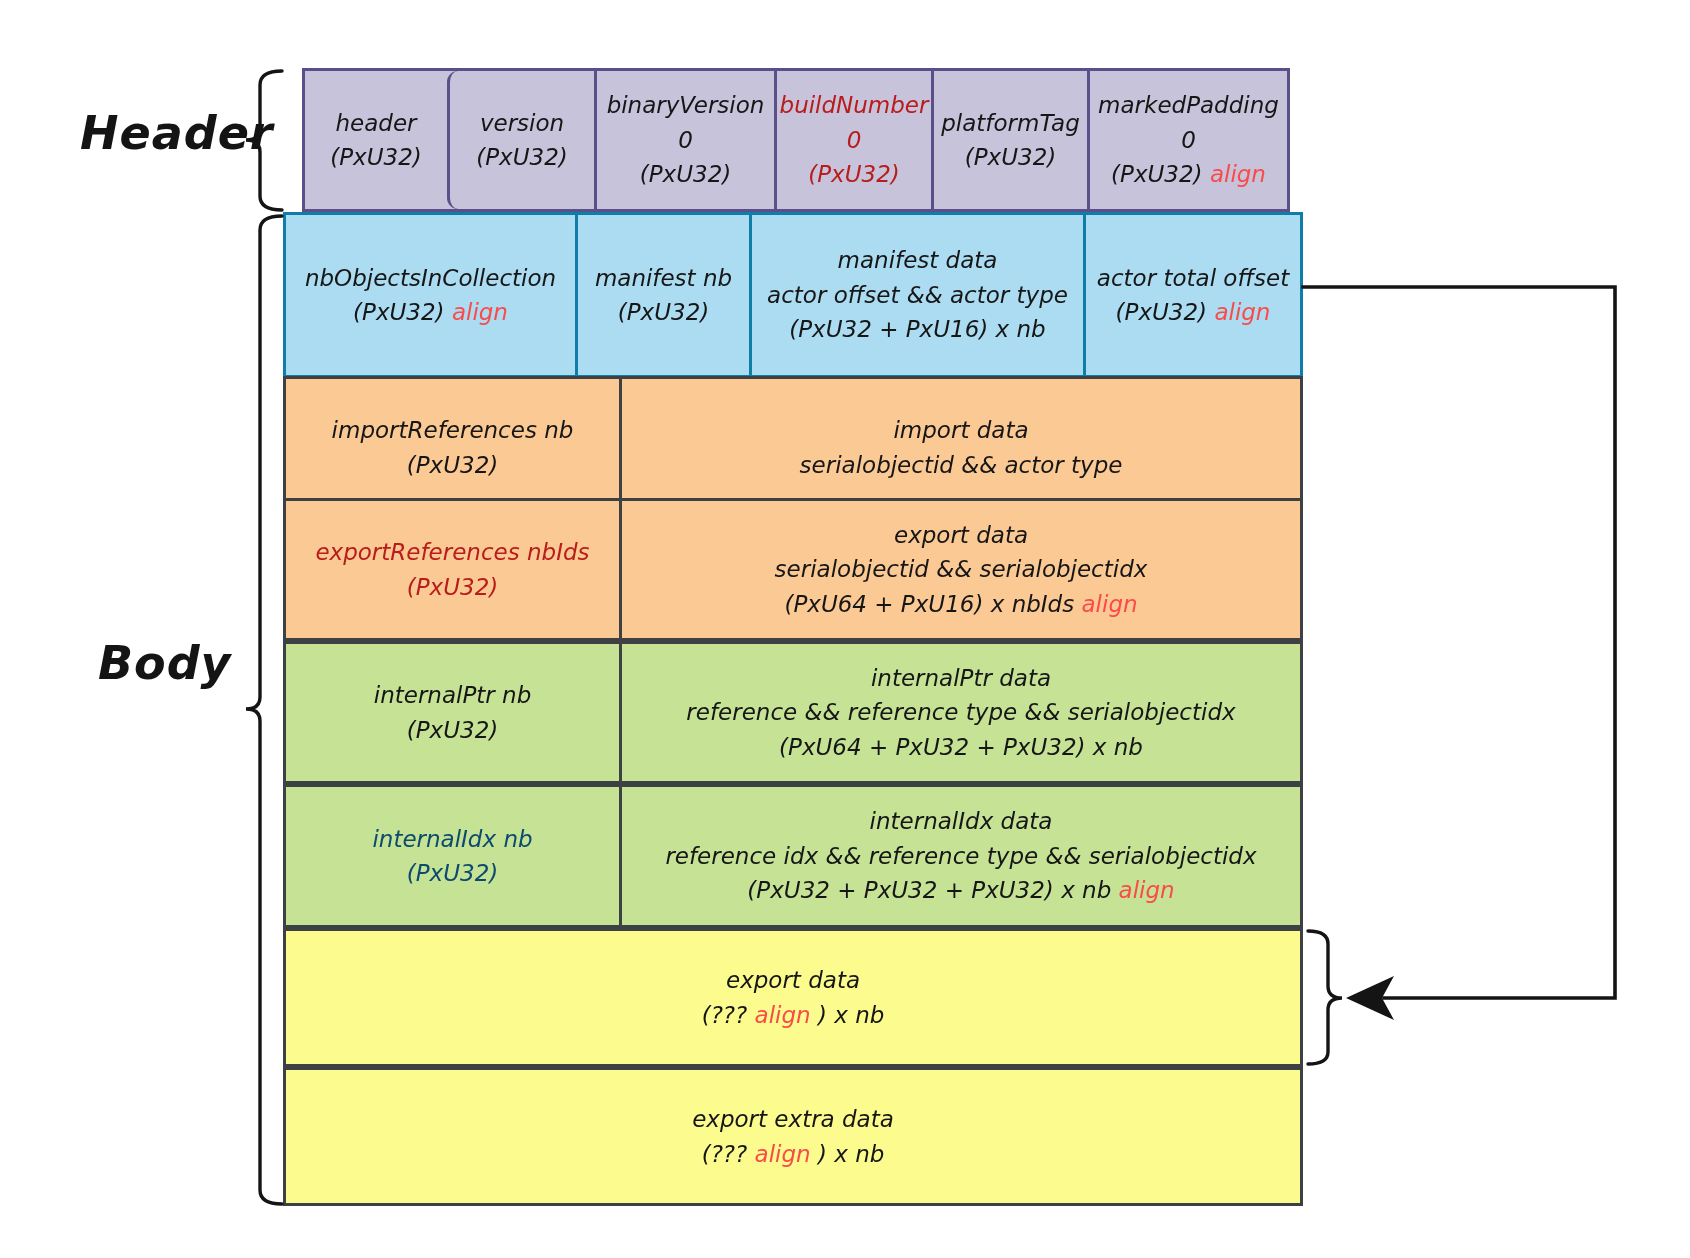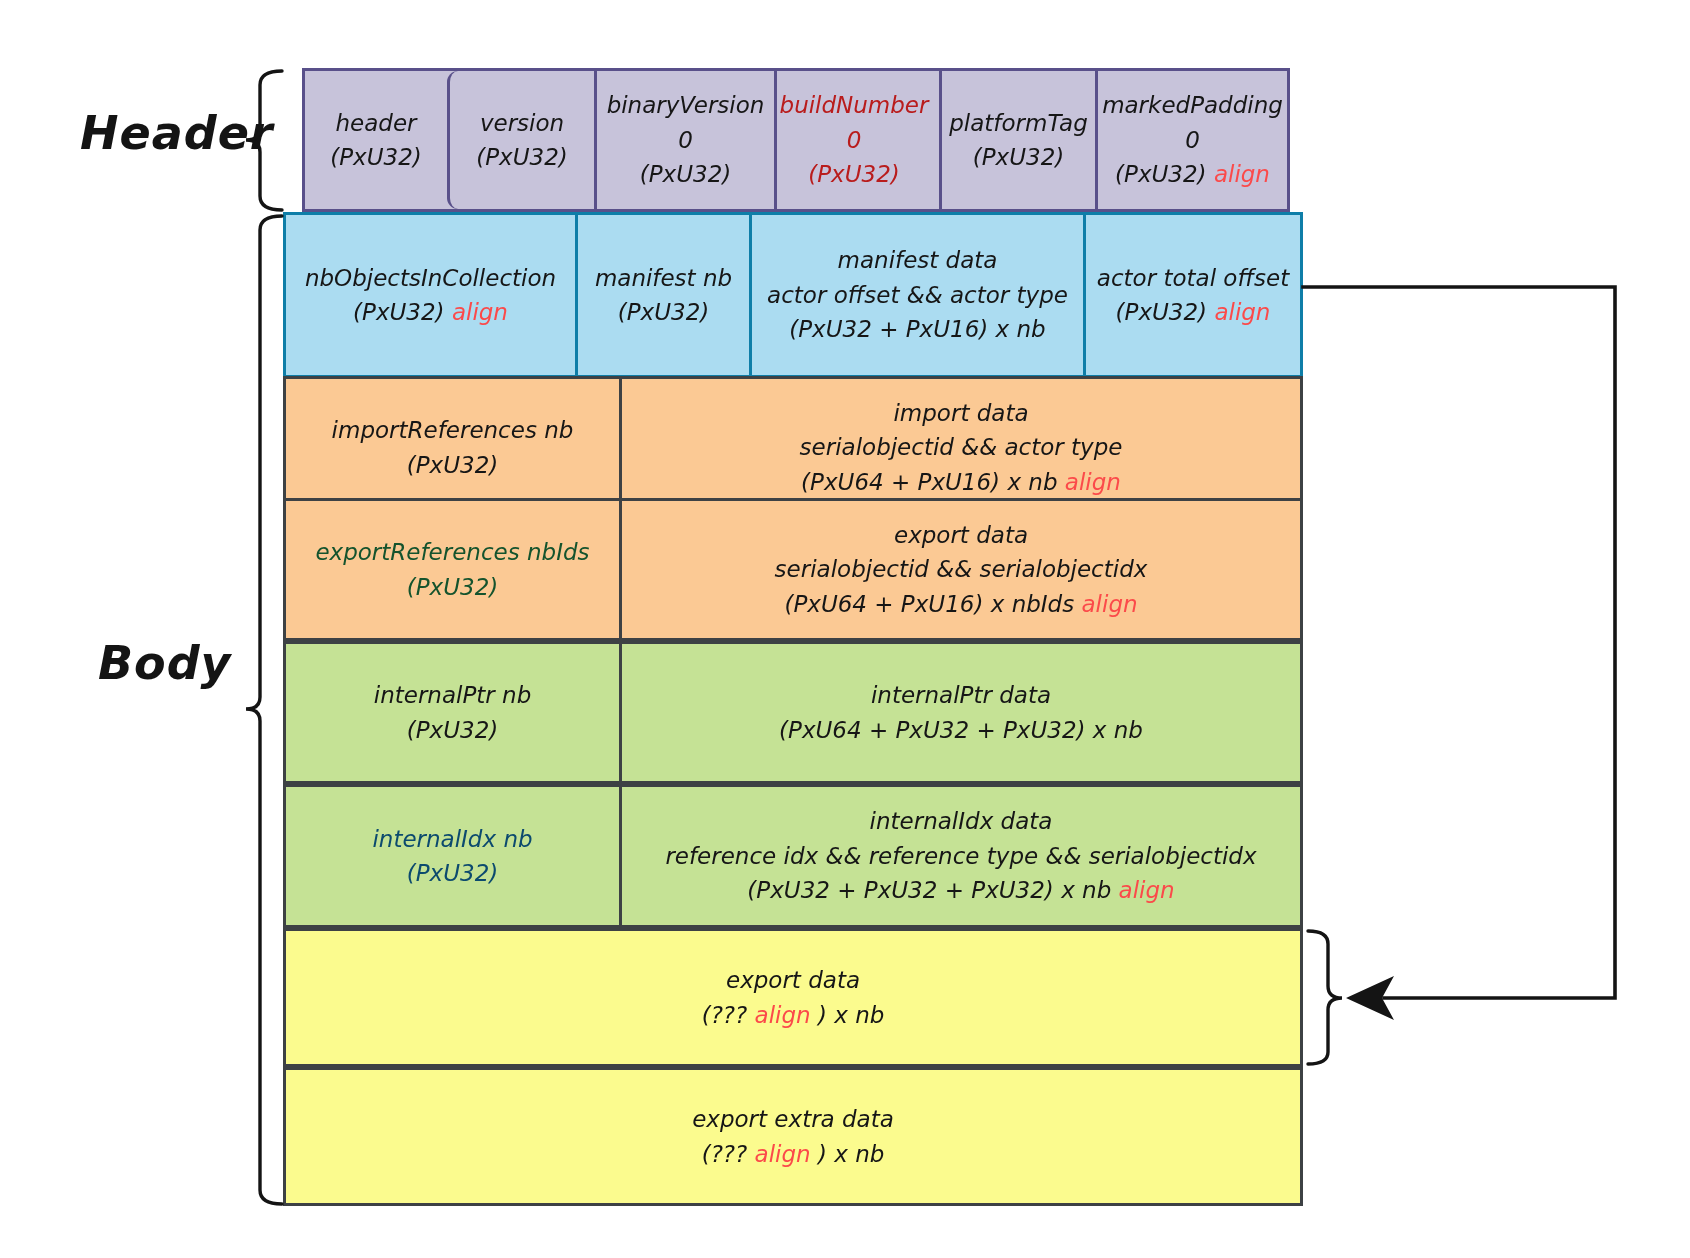--- a/index.html
+++ b/index.html
@@ -41,21 +41,21 @@
       <div class="cell" style="flex: 0 0 180px; border-left: 3px solid rgb(89, 80, 138); color: rgb(22, 22, 22);">
         <div class="line"><span>binaryVersion</span></div>
         <div class="line"><span>0</span></div>
         <div class="line"><span>(PxU32)</span></div>
       </div>
       <div class="cell" style="flex: 0 0 157px; border-left: 3px solid rgb(89, 80, 138); color: #b91c1c;">
         <div class="line"><span>buildNumber</span></div>
         <div class="line"><span>0</span></div>
         <div class="line"><span>(PxU32)</span></div>
       </div>
-      <div class="cell" style="flex: 0 0 156px; border-left: 3px solid rgb(89, 80, 138); color: rgb(22, 22, 22); margin-left: 8px;">
+      <div class="cell" style="flex: 0 0 156px; border-left: 3px solid rgb(89, 80, 138); color: rgb(22, 22, 22);">
         <div class="line"><span>platformTag</span></div>
         <div class="line"><span>(PxU32)</span></div>
       </div>
       <div class="cell" style="flex: 1 1 auto; border-left: 3px solid rgb(89, 80, 138); color: rgb(22, 22, 22);">
         <div class="line"><span>markedPadding</span></div>
         <div class="line"><span>0</span></div>
         <div class="line"><span>(PxU32) </span><span style="color: rgb(251, 74, 74);">align</span></div>
       </div>
     </div>
     <div class="row" style="left: 283px; top: 212px; width: 1020px; height: 166px; border: 3px solid rgb(14, 126, 168); background: rgb(171, 220, 241);">
@@ -78,41 +78,41 @@
       </div>
     </div>
     <div class="row" style="left: 283px; top: 376px; width: 1020px; height: 143px; border: 3px solid rgb(61, 65, 68); background: rgb(251, 201, 148);">
       <div class="cell" style="flex: 0 0 333px; color: rgb(22, 22, 22);">
         <div class="line"><span>importReferences nb</span></div>
         <div class="line"><span>(PxU32)</span></div>
       </div>
       <div class="cell" style="flex: 1 1 auto; border-left: 3px solid rgb(61, 65, 68); color: rgb(22, 22, 22);">
         <div class="line"><span>import data</span></div>
         <div class="line"><span>serialobjectid &amp;&amp; actor type</span></div>
-        <div class="line"><span>(PxU64 + PxU16) x nb </span><span style="color: rgb(251, 74, 74);">align</span></div>
       </div>
     </div>
     <div class="row" style="left: 283px; top: 498px; width: 1020px; height: 143px; border: 3px solid rgb(61, 65, 68); background: rgb(251, 201, 148);">
-      <div class="cell" style="flex: 0 0 333px; color: #14532d;">
+      <div class="cell" style="flex: 0 0 333px; color: #b91c1c;">
         <div class="line"><span>exportReferences nbIds</span></div>
         <div class="line"><span>(PxU32)</span></div>
       </div>
       <div class="cell" style="flex: 1 1 auto; border-left: 3px solid rgb(61, 65, 68); color: rgb(22, 22, 22);">
         <div class="line"><span>export data</span></div>
         <div class="line"><span>serialobjectid &amp;&amp; serialobjectidx</span></div>
         <div class="line"><span>(PxU64 + PxU16) x nbIds </span><span style="color: rgb(251, 74, 74);">align</span></div>
       </div>
     </div>
     <div class="row" style="left: 283px; top: 641px; width: 1020px; height: 143px; border: 3px solid rgb(61, 65, 68); background: rgb(197, 226, 149);">
       <div class="cell" style="flex: 0 0 333px; color: rgb(22, 22, 22);">
         <div class="line"><span>internalPtr nb</span></div>
         <div class="line"><span>(PxU32)</span></div>
       </div>
       <div class="cell" style="flex: 1 1 auto; border-left: 3px solid rgb(61, 65, 68); color: rgb(22, 22, 22);">
         <div class="line"><span>internalPtr data</span></div>
+        <div class="line"><span>reference &amp;&amp; reference type &amp;&amp; serialobjectidx</span></div>
         <div class="line"><span>(PxU64 + PxU32 + PxU32) x nb</span></div>
       </div>
     </div>
     <div class="row" style="left: 283px; top: 784px; width: 1020px; height: 144px; border: 3px solid rgb(61, 65, 68); background: rgb(197, 226, 149);">
       <div class="cell" style="flex: 0 0 333px; color: #0c4a6e;">
         <div class="line"><span>internalIdx nb</span></div>
         <div class="line"><span>(PxU32)</span></div>
       </div>
       <div class="cell" style="flex: 1 1 auto; border-left: 3px solid rgb(61, 65, 68); color: rgb(22, 22, 22);">
         <div class="line"><span>internalIdx data</span></div>

